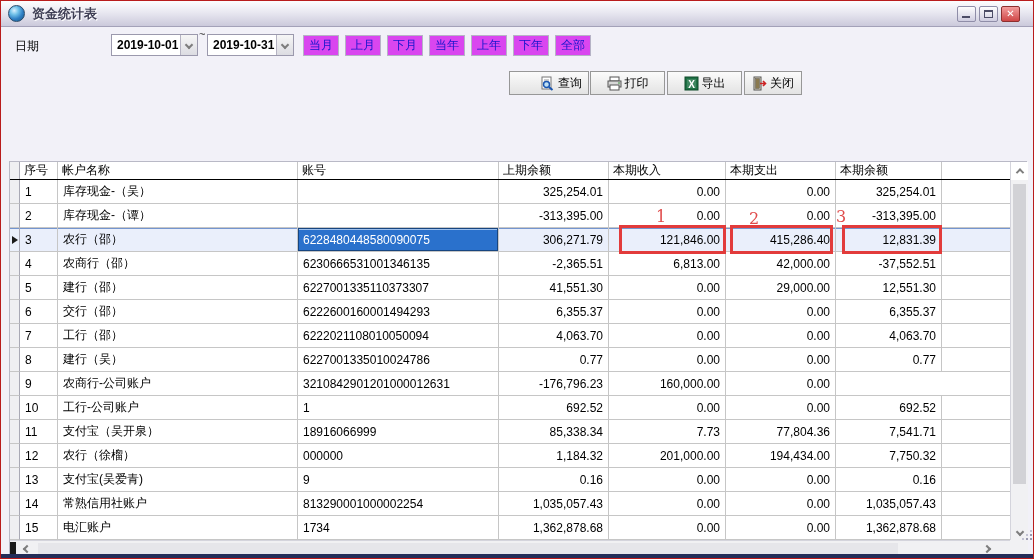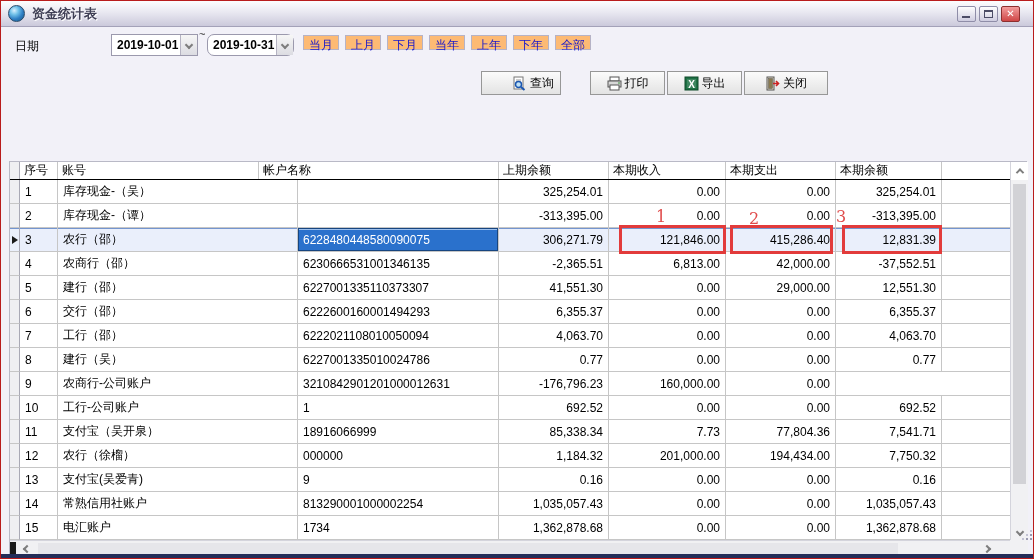--- a/index.html
+++ b/index.html
@@ -26,22 +26,22 @@
 
   
   .lbl-date { position:absolute; left:14px; top:37px; font-size:12px; color:#000;text-align:right; }
   .dsel { position:absolute; top:33px; width:87px; height:22px; background:#fff;
     border:1px solid #9b99ad; display:flex; align-items:center;font-weight:bold; }
   .dsel .val { flex:1; font-size:12px; padding-left:5px; color:#000; }
   .dsel .drop { width:17px; height:100%; background:linear-gradient(#f6f6f6,#dcdce2);
     border-left:1px solid #b5b3c2; display:flex; align-items:center; justify-content:center; cursor:pointer; }
   .tilde { position:absolute; left:198px; top:27px; font-size:11px; color:#333; }
   .quickbar { position:absolute; left:302px; top:34px; display:flex; gap:6px; }
-  .qbtn { height:15px; line-height:19px; padding:0 5px; font-size:12px; color:#1515cd;
-    background:#fdba74; border:1px solid #b6b3c6; cursor:pointer; white-space:nowrap; }
+  .qbtn { height:21px; line-height:19px; padding:0 5px; font-size:12px; color:#1515cd;
+    background:#d946ef; border:1px solid #b6b3c6; cursor:pointer; white-space:nowrap; }
 
   
   .abtn { position:absolute; top:70px; height:24px; background:linear-gradient(#fbfbfb,#e3e3e3);
     border:1px solid #979797; font-size:12px; color:#000; display:flex; align-items:center;
     justify-content:center; gap:3px; cursor:pointer; }
   .abtn svg { display:block; }
 
   
   .grid { position:absolute; left:8px; top:160px; width:1018px; height:394px;
     background:#8b5cf6; border:1px solid #b9b9c6; border-bottom:none; }
@@ -130,37 +130,37 @@
   </div>
 
   <span class="lbl-date">日期</span>
   <div class="dsel" style="left:110px;">
     <span class="val">2019-10-01</span>
     <span class="drop">
         <span class="chev down"></span>
       </span>
   </div>
   <span class="tilde">~</span>
-  <div class="dsel" style="left:206px;border-radius:7px;">
+  <div class="dsel" style="left:206px;">
     <span class="val">2019-10-31</span>
     <span class="drop">
         <span class="chev down"></span>
       </span>
   </div>
   <div class="quickbar">
     <span class="qbtn">当月</span>
     <span class="qbtn">上月</span>
     <span class="qbtn">下月</span>
     <span class="qbtn">当年</span>
     <span class="qbtn">上年</span>
     <span class="qbtn">下年</span>
     <span class="qbtn">全部</span>
   </div>
 
-  <div class="abtn" style="left:480px; width:80px;padding-left:24px;">
+  <div class="abtn" style="left:508px; width:80px;padding-left:24px;">
     <svg width="15" height="15" viewBox="0 0 15 15">
       <rect x="2" y="1" width="9" height="12" fill="#ffffff" stroke="#777" stroke-width="1"></rect>
       <line x1="4" y1="4" x2="9" y2="4" stroke="#999" stroke-width="1"></line>
       <line x1="4" y1="6" x2="9" y2="6" stroke="#999" stroke-width="1"></line>
       <circle cx="6.5" cy="8.5" r="3" fill="#bfe0f5" stroke="#1a56b0" stroke-width="1.5"></circle>
       <line x1="9" y1="11" x2="12.5" y2="14" stroke="#1a56b0" stroke-width="2"></line>
     </svg>
     <span>查询</span>
   </div>
   <div class="abtn" style="left:589px; width:75px;">
@@ -173,36 +173,36 @@
     <span>打印</span>
   </div>
   <div class="abtn" style="left:666px; width:75px;">
     <svg width="15" height="15" viewBox="0 0 15 15">
       <rect x="1" y="1" width="13" height="13" fill="#1e7145" stroke="#0e4a2a"></rect>
       <rect x="3" y="3" width="9" height="9" fill="#ffffff" opacity="0.15"></rect>
       <text x="7.5" y="11.5" font-size="10" font-weight="bold" fill="#fff" text-anchor="middle" font-family="Liberation Sans, sans-serif">X</text>
     </svg>
     <span>导出</span>
   </div>
-  <div class="abtn" style="left:743px; width:84px;">
+  <div class="abtn" style="left:743px; width:58px;">
     <svg width="15" height="15" viewBox="0 0 15 15">
       <rect x="2" y="1" width="7" height="13" fill="#e8e0c8" stroke="#555"></rect>
       <rect x="3.5" y="2.5" width="4" height="10" fill="#8a7a50" stroke="#555" stroke-width="0.5"></rect>
       <path d="M8 7.5 L13 7.5 M11 5 L13.5 7.5 L11 10" stroke="#cc2222" stroke-width="1.6" fill="none"></path>
     </svg>
     <span>关闭</span>
   </div>
 
   <div class="grid">
     <div class="grid-main">
       <div class="hrow">
         <div class="hcell c-ind"></div>
         <div class="hcell c-no">序号</div>
+        <div class="hcell c-name">帐户名称</div>
         <div class="hcell c-acct">账号</div>
-        <div class="hcell c-name">帐户名称</div>
         <div class="hcell c-prev">上期余额</div>
         <div class="hcell c-in">本期收入</div>
         <div class="hcell c-out">本期支出</div>
         <div class="hcell c-bal">本期余额</div>
         <div class="hcell c-extra"></div>
       </div>
       <div id="rows">
   <div class="row">
     <div class="cell c-ind">
               <span class="tri"></span>

